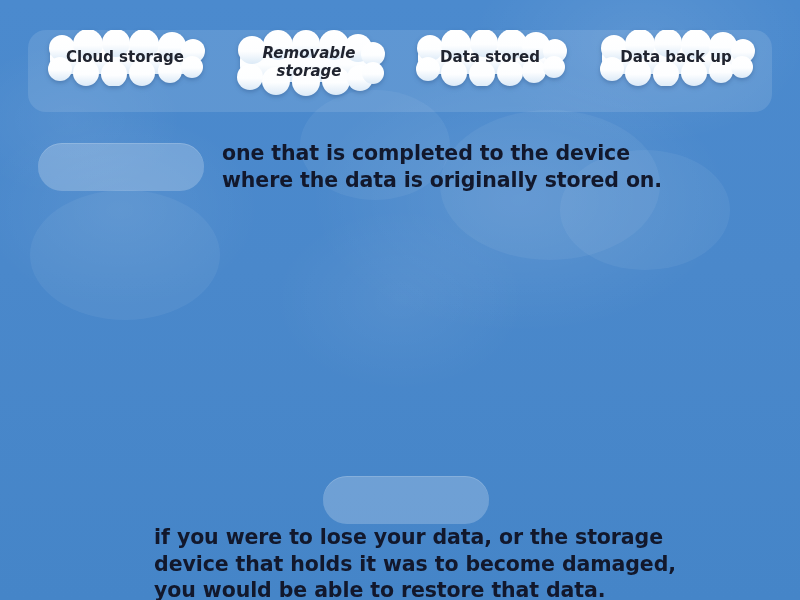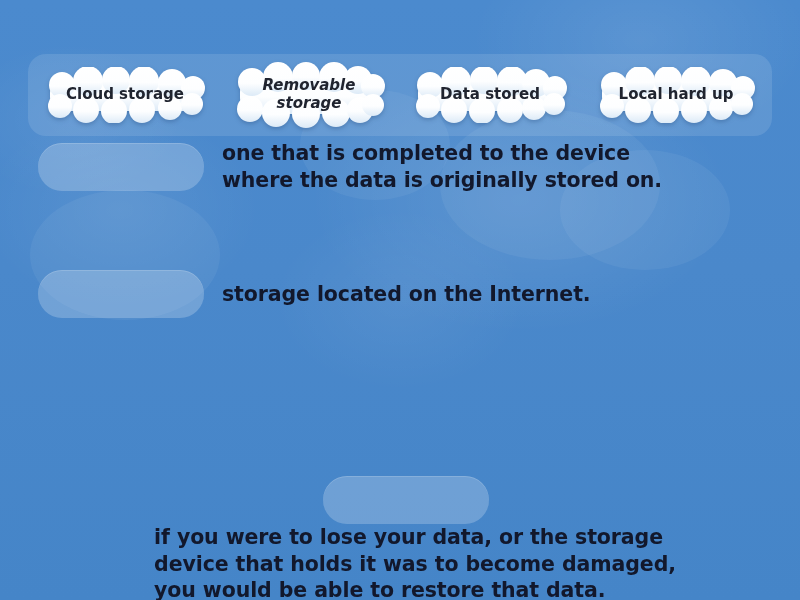--- a/index.html
+++ b/index.html
@@ -41,24 +41,23 @@
   
   #word-tray {
     position: absolute;
     left: 28px;
     top: 30px;
     width: 744px;
     height: 82px;
     border-radius: 18px;
     background: rgba(255, 255, 255, 0.115);
     display: flex;
-    align-items: center;
+    align-items: flex-start;
     justify-content: space-between;
     padding: 0 12px;
-    margin-top: 24px;
   }
 
   
   .cloud-card {
     position: relative;
     flex: 0 0 auto;
     display: flex;
     align-items: center;
     justify-content: center;
     text-align: center;
@@ -248,37 +247,33 @@
           <circle cx="131" cy="16" r="14"></circle>
             <circle cx="151" cy="21" r="12"></circle>
           <circle cx="20" cy="39" r="12"></circle>
             <circle cx="46" cy="43" r="13"></circle>
           <circle cx="74" cy="44" r="13"></circle>
             <circle cx="102" cy="43" r="13"></circle>
           <circle cx="129" cy="41" r="12"></circle>
             <circle cx="150" cy="37" r="11"></circle>
         </g>
       </svg>
-      <span class="label">Local hard up</span>
+      <span class="label">Data back up</span>
     </div>
 
   </div>
 
   <div id="rows">
 
     <div class="row r1">
       <div class="dropzone"></div>
       <div class="definition">one that is completed to the device
 where the data is originally stored on.</div>
     </div>
 
-    <div class="row r2">
-      <div class="dropzone"></div>
-      <div class="definition">storage located on the Internet.</div>
-    </div>
 
 
     <div class="row r4">
       <div class="dropzone"></div>
       <div class="definition">if you were to lose your data, or the storage
 device that holds it was to become damaged,
 you would be able to restore that data.</div>
     </div>
 
   </div>

